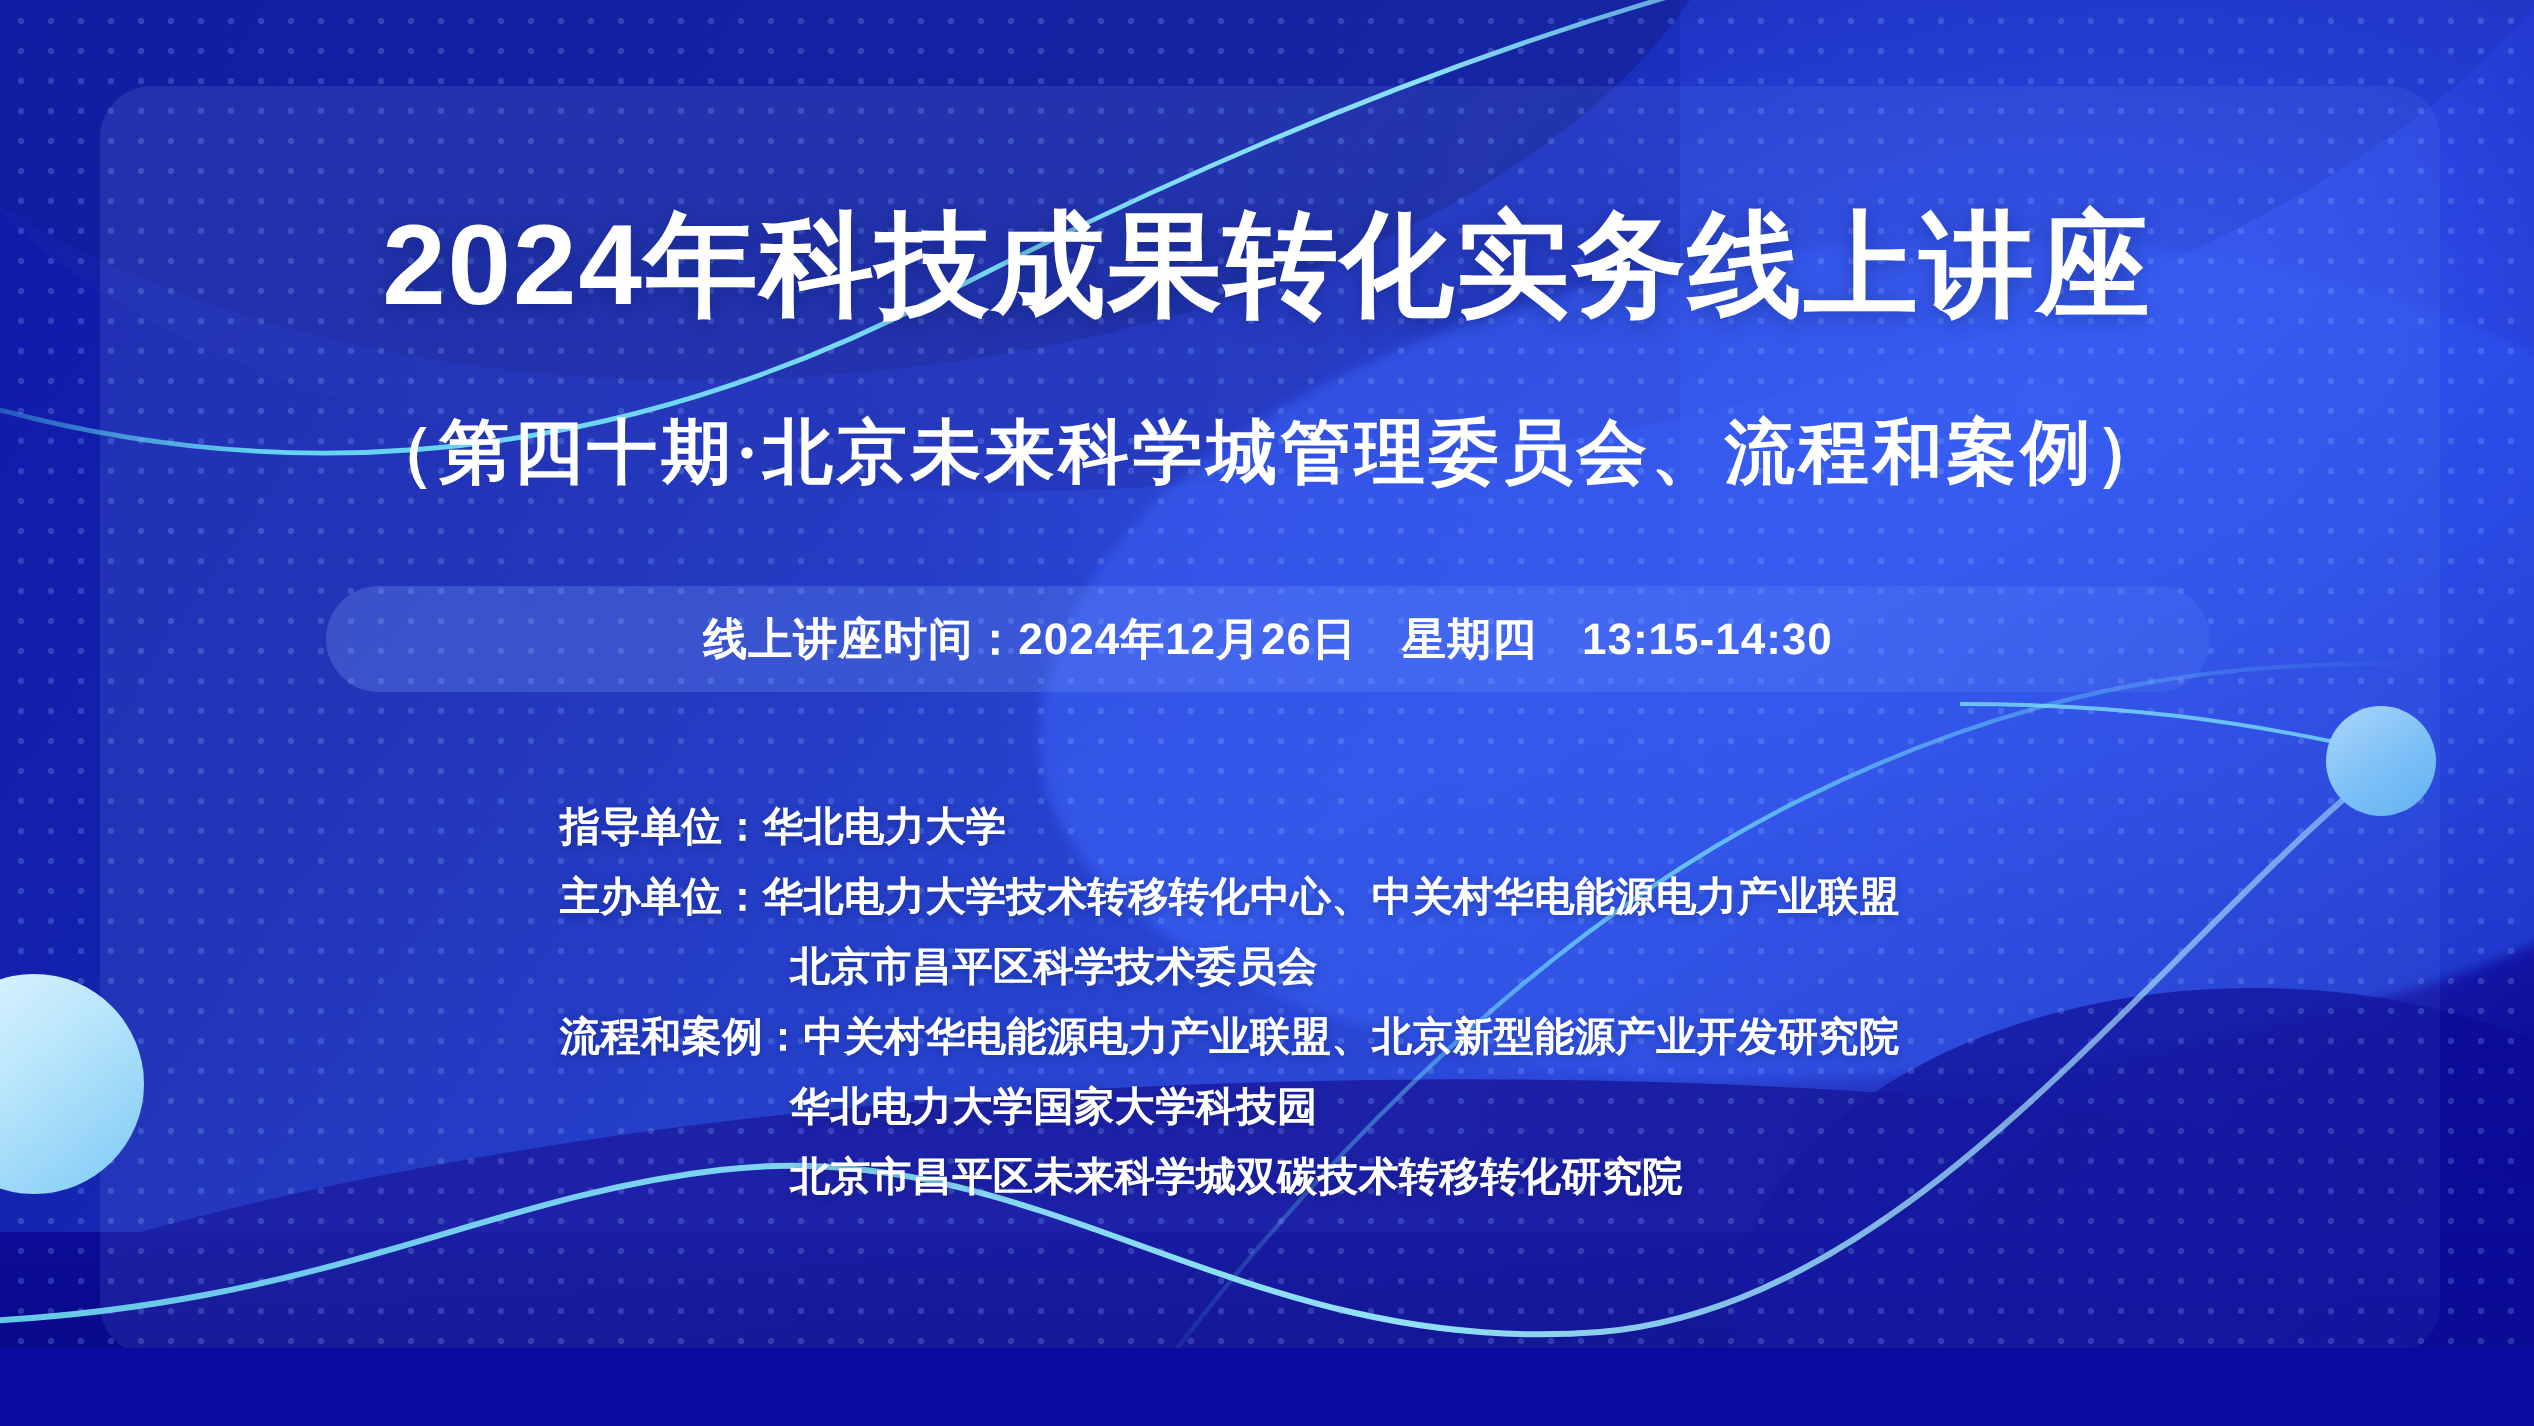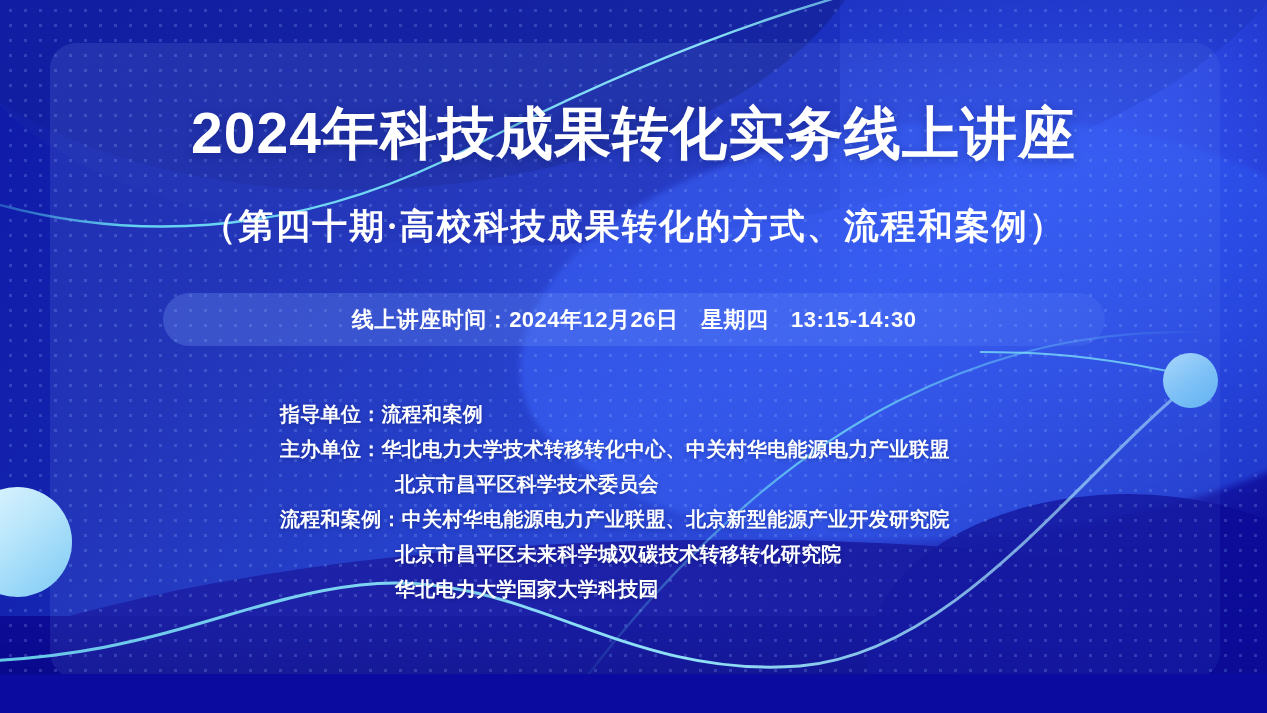--- a/index.html
+++ b/index.html
@@ -177,28 +177,28 @@
     <div class="dots"></div>
     <div class="panel"></div>
     <div class="circle-left"></div>
     <div class="circle-right"></div>
   </div>
 
   <div class="content">
 
     <div class="title">2024年科技成果转化实务线上讲座</div>
 
-    <div class="subtitle">（第四十期·高校科技成果转化的方式、流程和案例）</div>
+    <div class="subtitle">（第四十期·北京未来科学城管理委员会、流程和案例）</div>
 
     <div class="time-pill"></div>
     <div class="time-text">线上讲座时间：2024年12月26日　星期四　13:15-14:30</div>
 
     <div class="orgs">
-      <div class="org-line">指导单位：流程和案例</div>
+      <div class="org-line">指导单位：华北电力大学</div>
       <div class="org-line">主办单位：华北电力大学技术转移转化中心、中关村华电能源电力产业联盟</div>
       <div class="org-line indent">北京市昌平区科学技术委员会</div>
       <div class="org-line">流程和案例：中关村华电能源电力产业联盟、北京新型能源产业开发研究院</div>
+      <div class="org-line indent">华北电力大学国家大学科技园</div>
       <div class="org-line indent">北京市昌平区未来科学城双碳技术转移转化研究院</div>
-      <div class="org-line indent">华北电力大学国家大学科技园</div>
     </div>
 
   </div>
 </div>
 
 </body></html>

